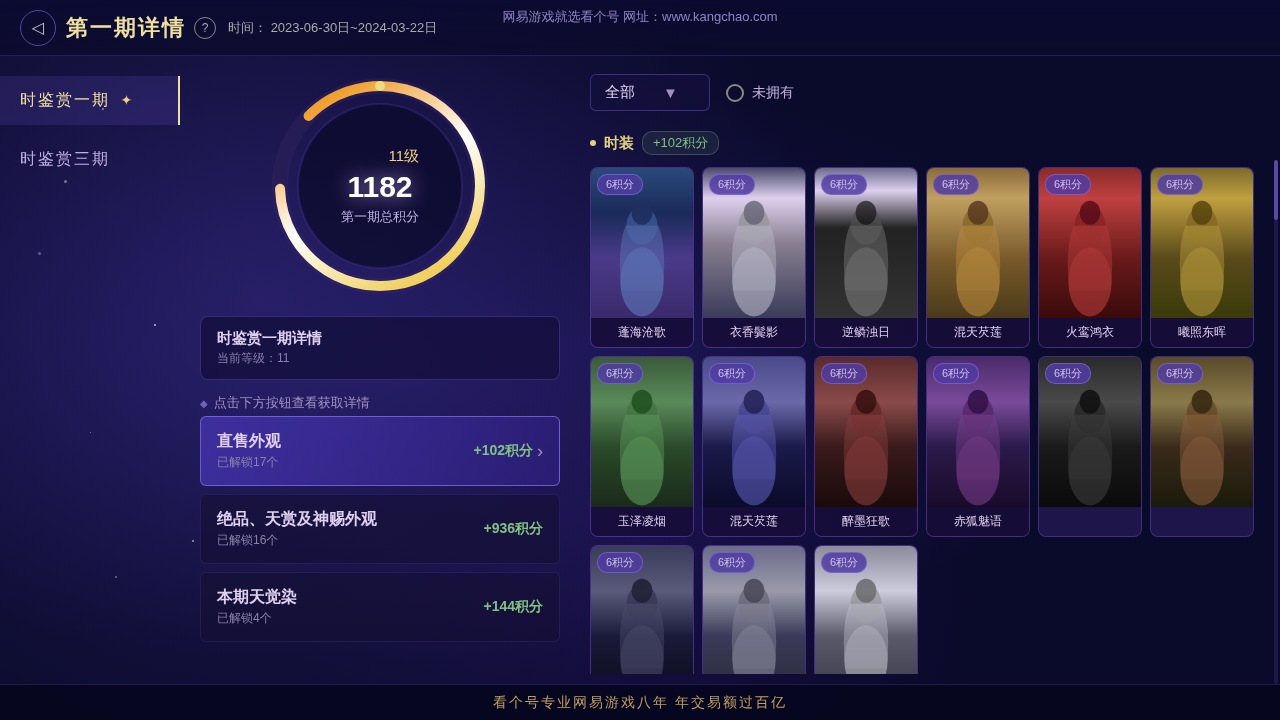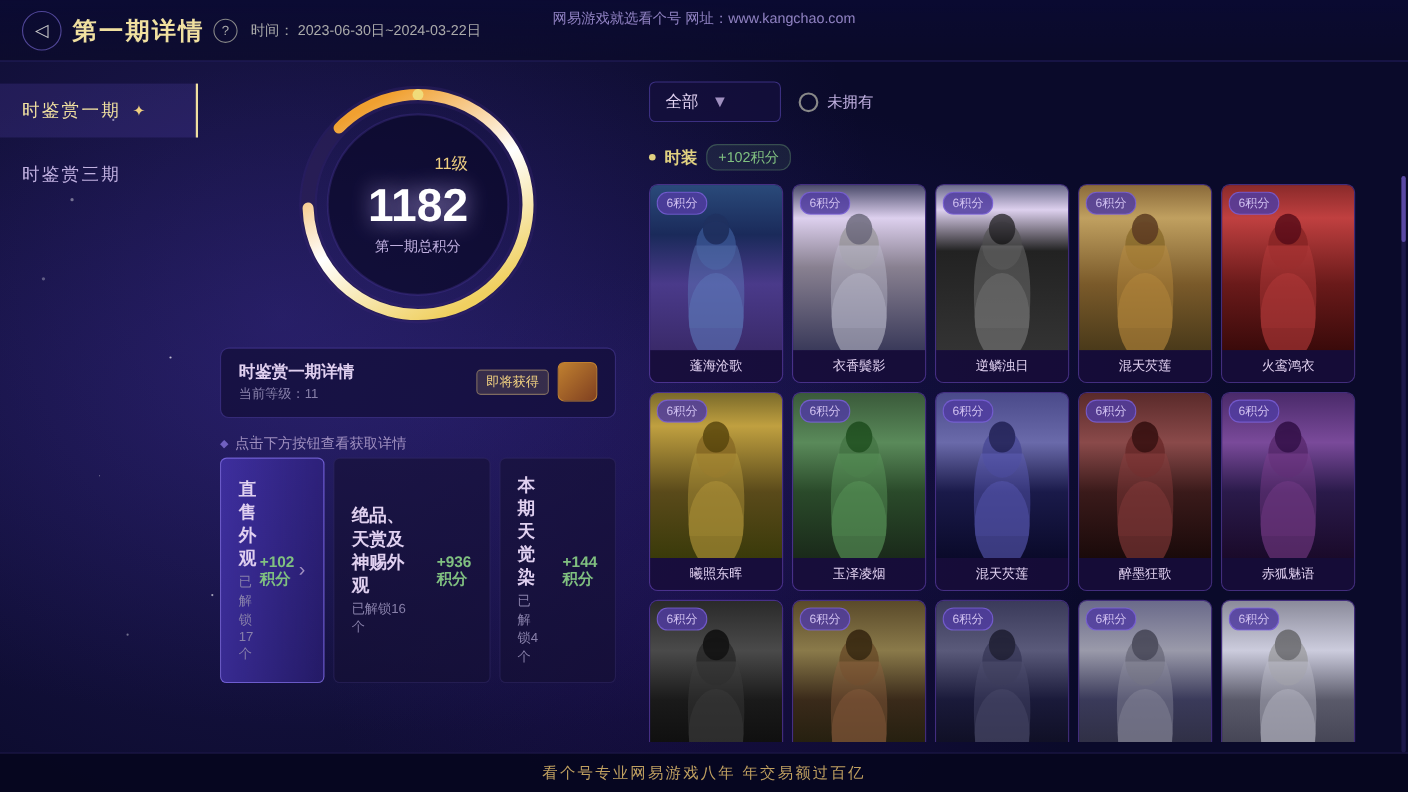--- a/index.html
+++ b/index.html
@@ -166,21 +166,21 @@
       position: relative;
       z-index: 2;
     }
     .circle-level {
       font-size: 15px;
       color: #f0d080;
       margin-bottom: 4px;
       text-align: right;
     }
     .circle-score {
-      font-size: 42px;
+      font-size: 30px;
       font-weight: bold;
       color: #fff;
       text-shadow: 0 0 20px rgba(200,180,255,0.8);
     }
     .circle-label {
       font-size: 13px;
       color: #c0b0e0;
       margin-top: 4px;
     }
 
@@ -236,21 +236,21 @@
     }
     .diamond {
       color: #7060c0;
       font-size: 10px;
     }
 
     
     .btn-list {
       width: 360px;
       display: flex;
-      flex-direction: row;
+      flex-direction: column;
       gap: 8px;
     }
     .reward-btn {
       display: flex;
       align-items: center;
       justify-content: space-between;
       padding: 14px 16px;
       border-radius: 6px;
       cursor: pointer;
       transition: all 0.2s;
@@ -306,21 +306,21 @@
     .dropdown-select {
       display: flex;
       align-items: center;
       background: rgba(20,15,60,0.8);
       border: 1px solid rgba(100,80,200,0.5);
       border-radius: 6px;
       padding: 8px 14px;
       font-size: 15px;
       color: #e0d0f0;
       cursor: pointer;
-      gap: 12px;
+      gap: 28px;
       min-width: 120px;
     }
     .dropdown-arrow {
       color: #a090c0;
     }
     .radio-group {
       display: flex;
       align-items: center;
       gap: 8px;
       cursor: pointer;
@@ -366,21 +366,21 @@
     
     .items-grid {
       display: flex;
       flex-wrap: wrap;
       gap: 8px;
       padding: 0 10px;
       overflow-y: auto;
       flex: 1;
     }
     .item-card {
-      width: 122px;
+      width: 104px;
       border-radius: 8px;
       overflow: hidden;
       background: rgba(80,50,150,0.3);
       border: 1px solid rgba(120,80,200,0.4);
       cursor: pointer;
       position: relative;
     }
     .item-card-img {
       width: 100%;
       height: 150px;
@@ -489,24 +489,20 @@
       </svg>
       <div class="circle-center">
         <div class="circle-level">11级</div>
         <div class="circle-score">1182</div>
         <div class="circle-label">第一期总积分</div>
       </div>
     </div>
 
     <div class="info-card">
       <div>
-        <div class="info-card-right">
-          <span class="soon-badge">即将获得</span>
-          <div class="item-icon"></div>
-        </div>
         <div class="info-card-title">时鉴赏一期详情</div>
         <div class="info-card-sub">当前等级：11</div>
       </div>
     </div>
 
     <div class="hint-text">
       <span class="diamond">◆</span>
       <span>点击下方按钮查看获取详情</span>
     </div>
 

